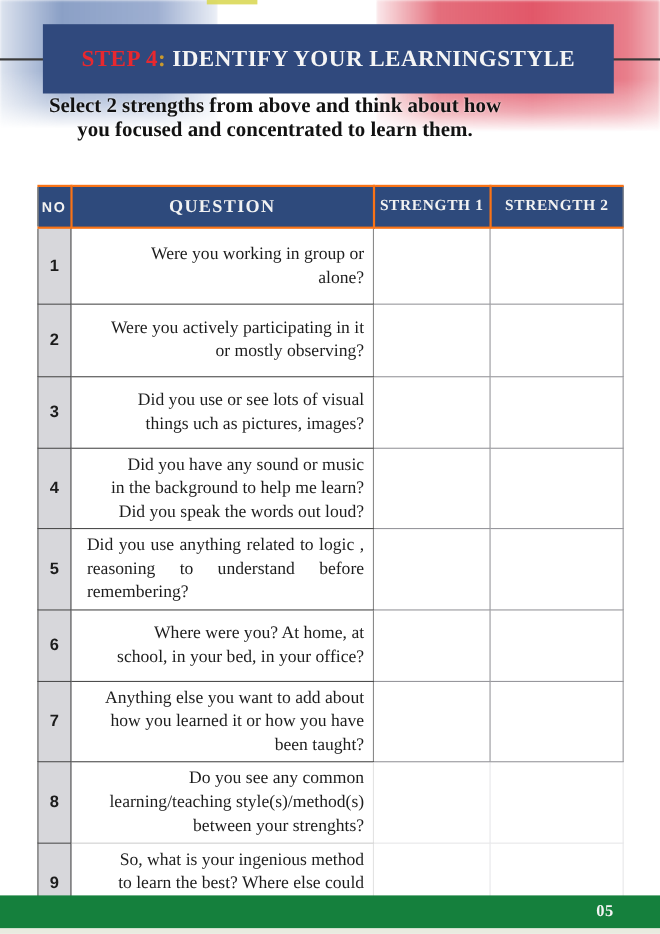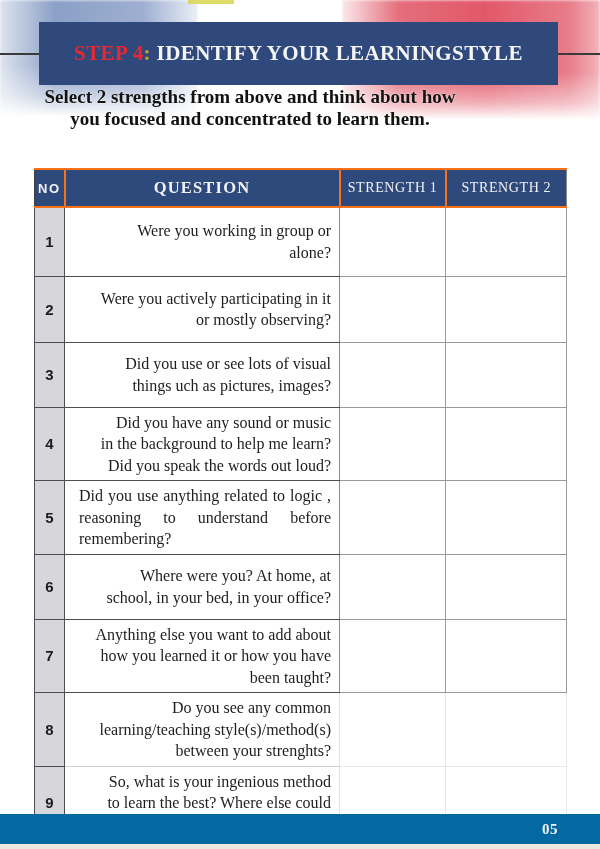--- a/index.html
+++ b/index.html
@@ -69,21 +69,21 @@
   .qtable th{
     background:#2e4a7c;color:#f2f2f2;height:36px;
     border:2px solid #f97316;vertical-align:middle;padding:0;
   }
   .qtable th.th-no{
     font-family:"Liberation Sans","DejaVu Sans",sans-serif;
     font-size:13px;font-weight:bold;letter-spacing:1.5px;
     border-left:1px solid #3f3f3f;
   }
   .qtable th.th-q{font-size:16.5px;font-weight:bold;letter-spacing:1.2px;}
-  .qtable th.th-s{font-size:14px;font-weight:normal;letter-spacing:0.6px;}
+  .qtable th.th-s{font-size:14px;font-weight:bold;letter-spacing:0.6px;}
   .qtable th:last-child{border-right:1px solid #8a8a8a;}
   .qtable td{vertical-align:middle;padding:0;text-align:right;}
   td.no{
     background:#d7d7db;border:1px solid #4d4d4d;
     text-align:center;
     font-family:"Liberation Sans","DejaVu Sans",sans-serif;
     font-weight:bold;font-size:15px;color:#1c1c1c;
   }
   td.q{
     border:1px solid #4d4d4d;border-right:1px solid #8a8a8a;
@@ -94,21 +94,21 @@
   td.s{border:1px solid #97979c;background:#fff;}
   
   tr.light td.q{border-right-color:#e3e3e3;border-bottom-color:#cfcfcf;}
   tr.light td.s{border-color:#e7e7e9;}
   tr.light td.no{border-bottom-color:#4d4d4d;}
   tr.last td.no, tr.last td.q{border-bottom:3px solid #ec4899;}
   tr.last td.s{border-bottom:1px solid #eeeeee;}
   
   .footer-bar{
     position:absolute;top:814px;left:0;width:600px;height:30px;
-    background:#0369a1;z-index:2;
+    background:#15803d;z-index:2;
     display:flex;align-items:center;justify-content:flex-end;
   }
   .page-number{
     color:#f4f4f4;font-weight:bold;font-size:15px;letter-spacing:0.5px;
     padding-right:42px;
   }
   .footer-strip{
     position:absolute;top:844px;left:0;width:600px;height:5px;
     background:#e9ebe0;z-index:2;
   }

